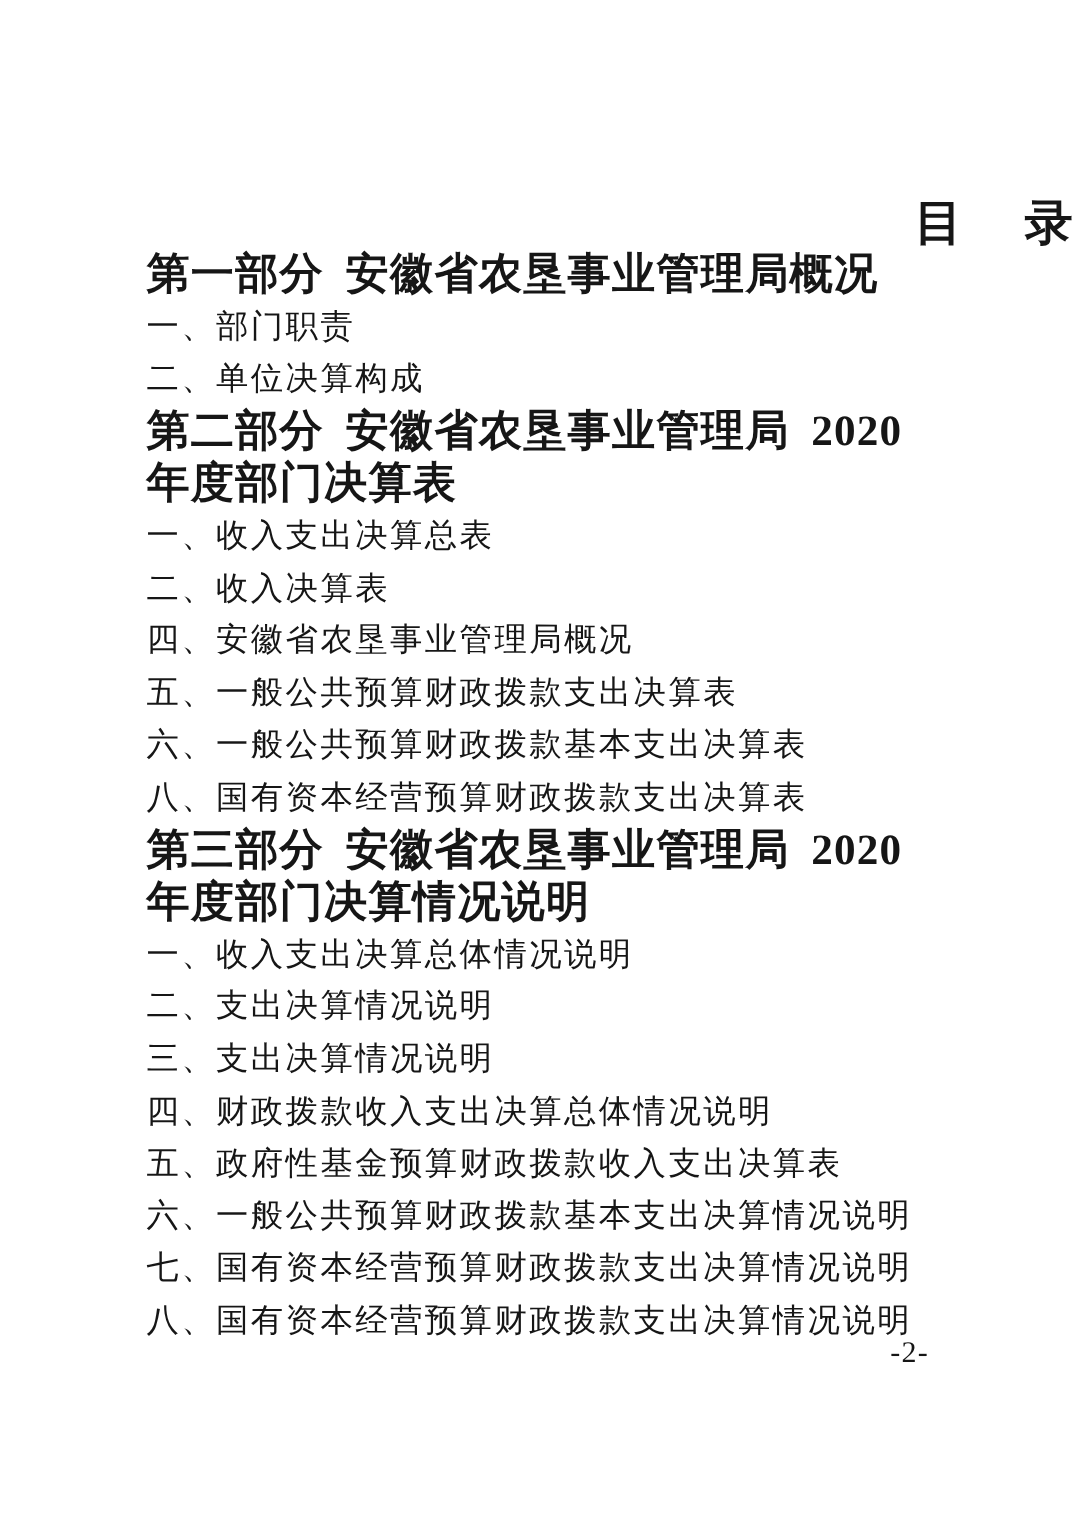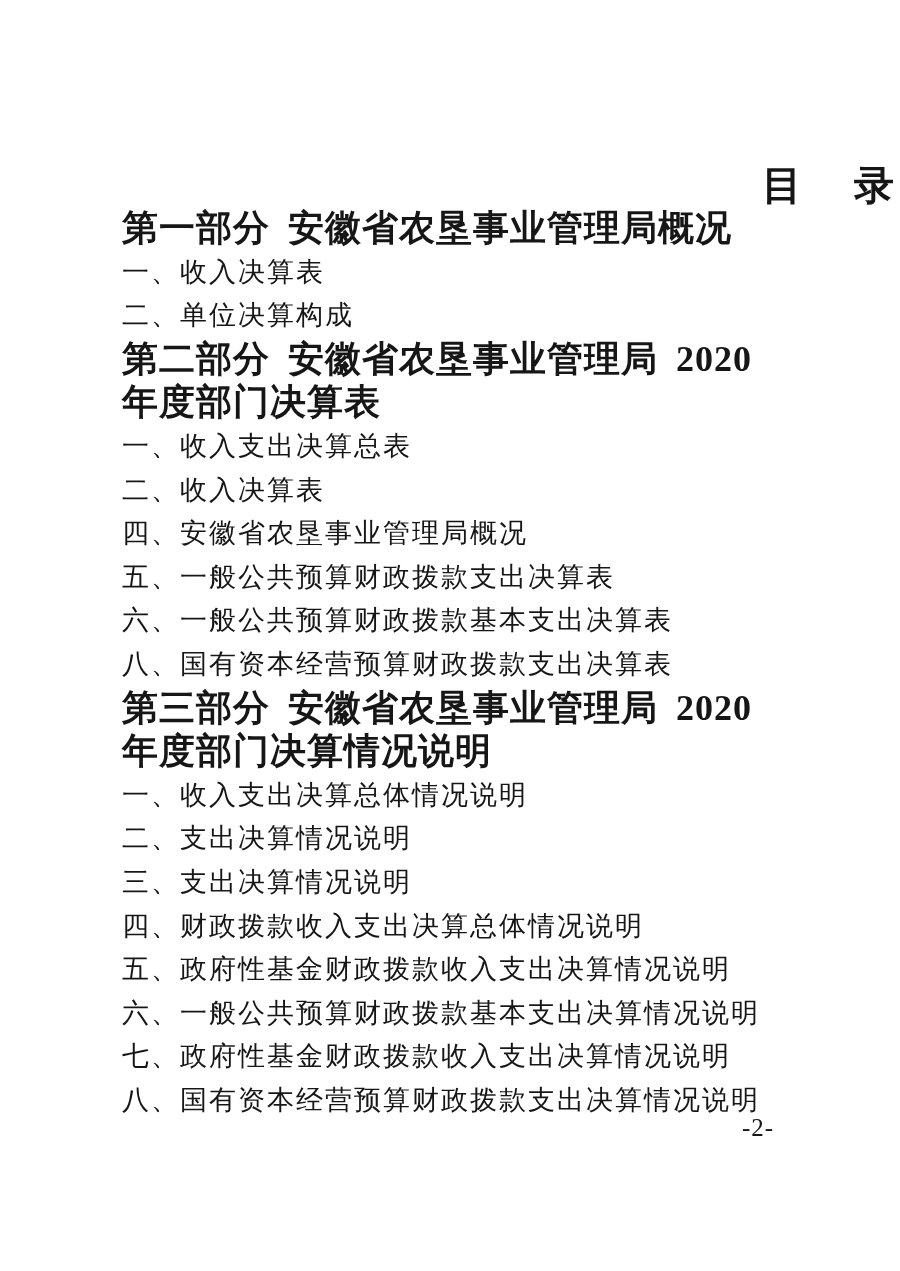--- a/index.html
+++ b/index.html
@@ -62,38 +62,38 @@
 </head>
 <body>
 
 <div class="page">
 
   <h1 class="doc-title">目　录</h1>
 
   <div class="toc">
 
     <div class="toc-heading">第一部分 安徽省农垦事业管理局概况</div>
-    <div class="toc-item">一、收入决算表</div>
+    <div class="toc-item">一、部门职责</div>
     <div class="toc-item">二、单位决算构成</div>
 
     <div class="toc-heading">第二部分 安徽省农垦事业管理局 2020 年度部门决算表</div>
     <div class="toc-item">一、收入支出决算总表</div>
     <div class="toc-item">二、收入决算表</div>
     <div class="toc-item">四、安徽省农垦事业管理局概况</div>
     <div class="toc-item">五、一般公共预算财政拨款支出决算表</div>
     <div class="toc-item">六、一般公共预算财政拨款基本支出决算表</div>
     <div class="toc-item">八、国有资本经营预算财政拨款支出决算表</div>
 
     <div class="toc-heading">第三部分 安徽省农垦事业管理局 2020 年度部门决算情况说明</div>
     <div class="toc-item">一、收入支出决算总体情况说明</div>
     <div class="toc-item">二、支出决算情况说明</div>
     <div class="toc-item">三、支出决算情况说明</div>
     <div class="toc-item">四、财政拨款收入支出决算总体情况说明</div>
-    <div class="toc-item">五、政府性基金财政拨款收入支出决算情况说明</div>
+    <div class="toc-item">五、政府性基金预算财政拨款收入支出决算表</div>
     <div class="toc-item">六、一般公共预算财政拨款基本支出决算情况说明</div>
-    <div class="toc-item">七、政府性基金财政拨款收入支出决算情况说明</div>
+    <div class="toc-item">七、国有资本经营预算财政拨款支出决算情况说明</div>
     <div class="toc-item">八、国有资本经营预算财政拨款支出决算情况说明</div>
 
   </div>
 
   <div class="page-number">-2-</div>
 
 </div>
 
 </body></html>

